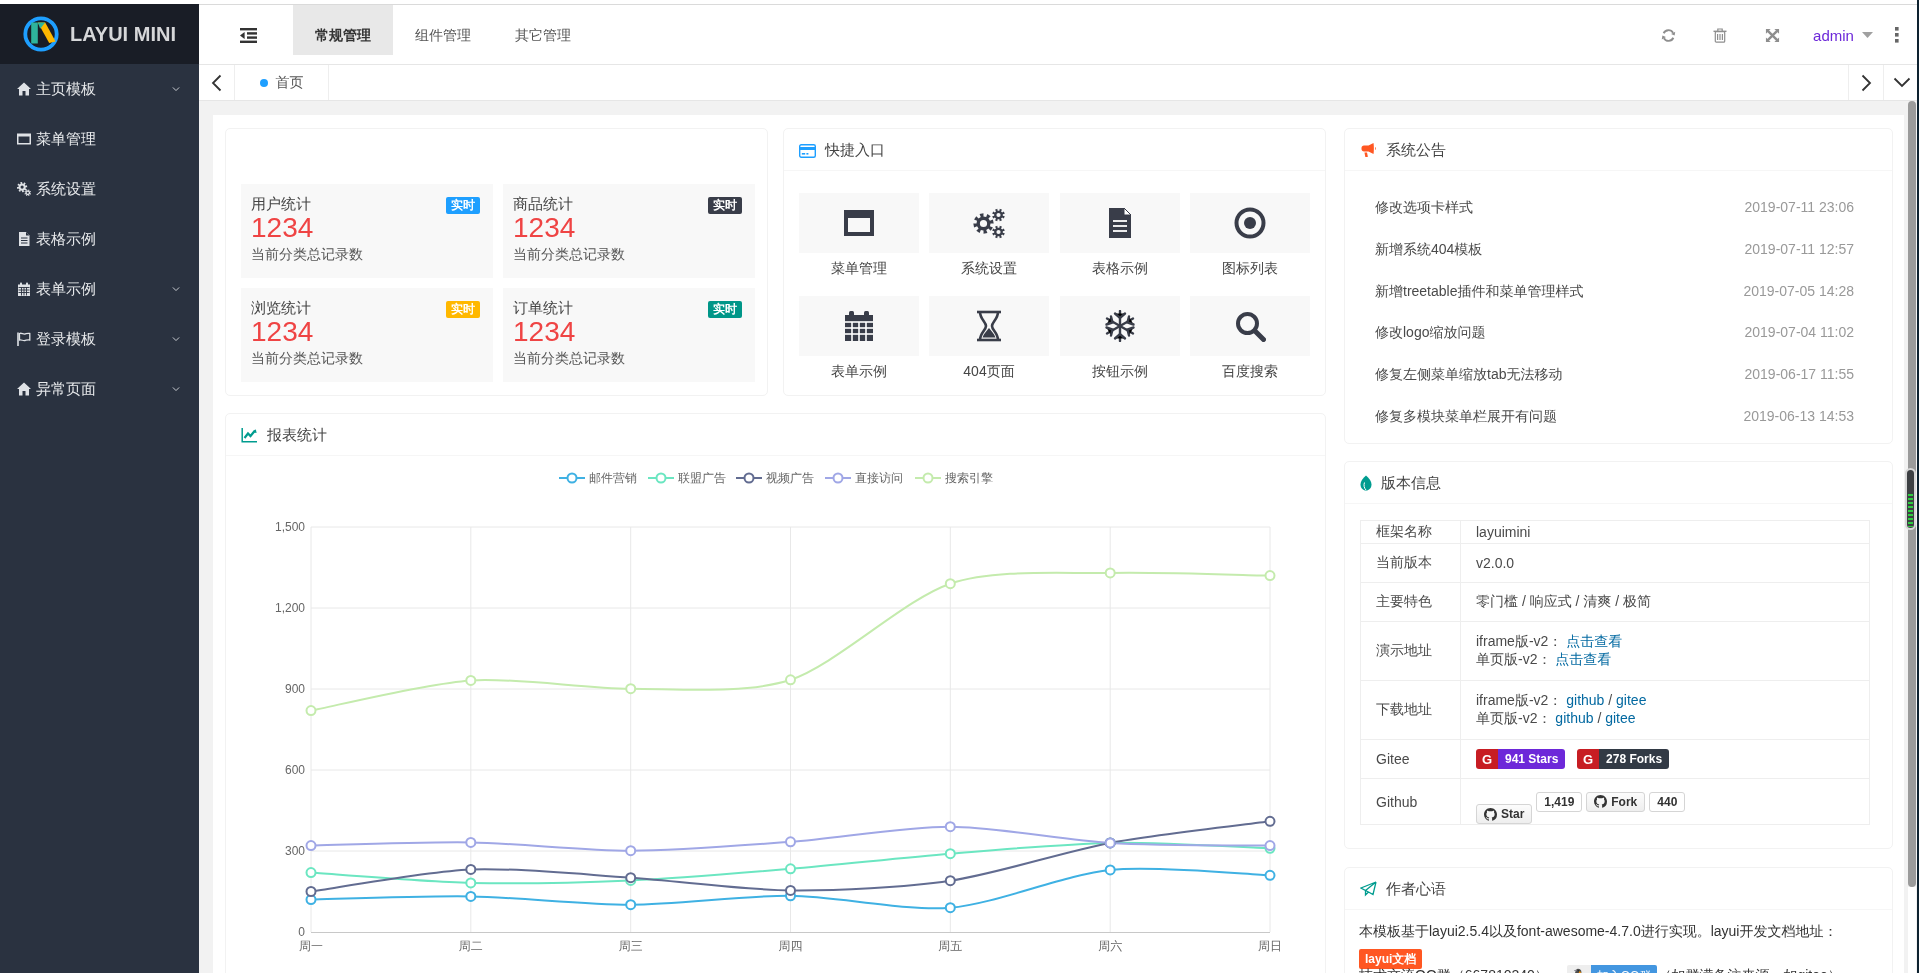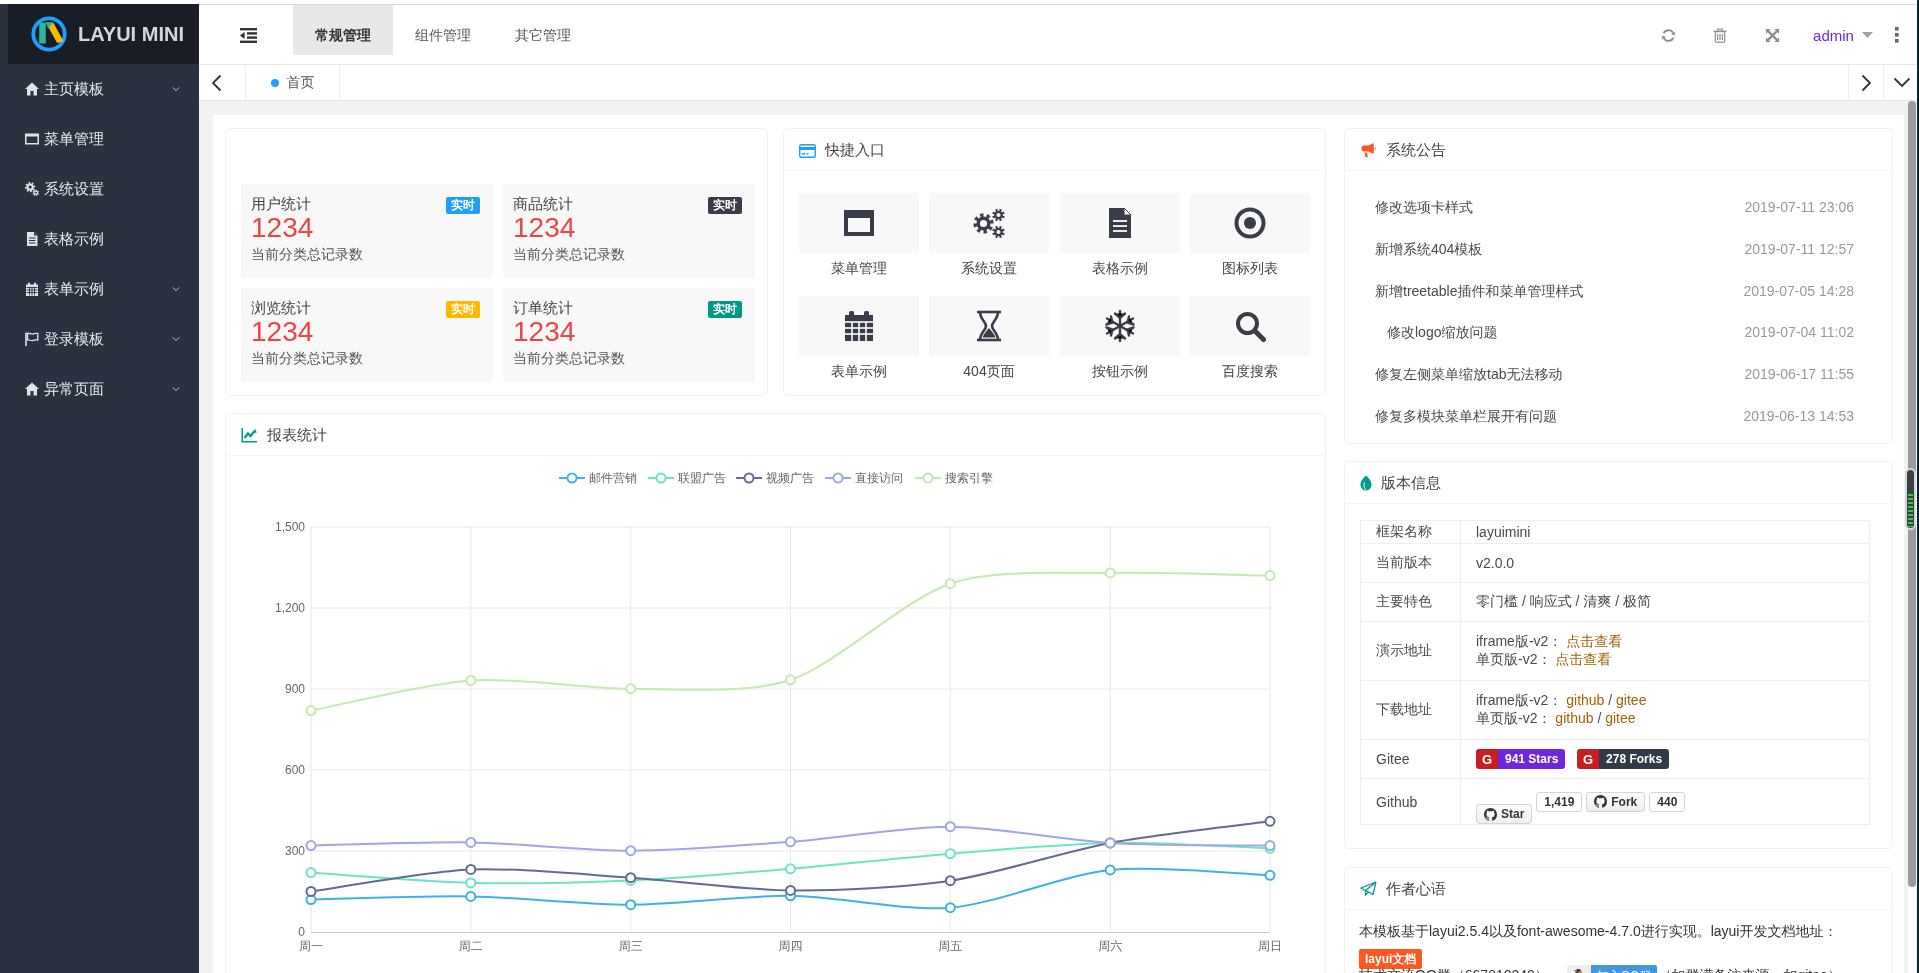--- a/index.html
+++ b/index.html
@@ -1,35 +1,35 @@
 <!DOCTYPE html>
 <html><head>
 <meta charset="utf-8">
 <style>
 * { margin:0; padding:0; box-sizing:border-box; }
 html,body { width:1919px; height:973px; overflow:hidden; background:#fff;
   font-family:"Liberation Sans", sans-serif; }
 
-#sidebar { position:absolute; left:0; top:4px; width:199px; height:969px; background:#2a3240;padding-left:8px; }
+#sidebar { position:absolute; left:0; top:4px; width:199px; height:969px; background:#2a3240; }
 #logo { height:60px; background:#191d26; display:flex; align-items:center; padding-left:22px; }
 #logo .txt { color:#d6d7d9; font-size:20px; font-weight:bold; letter-spacing:0; margin-left:10px; }
 .menu-item { position:relative; height:50px; line-height:50px; color:#e8eaec; font-size:15px; padding-left:36px; }
 .menu-item .mi { position:absolute; left:16px; top:50%; transform:translateY(-50%); width:16px; height:16px; line-height:0; }
 .menu-item .chev { position:absolute; right:18px; top:50%; transform:translateY(-50%); width:10px; height:10px; line-height:0; }
 #menu { padding-top:0; }
 
 #header { position:absolute; left:199px; top:4px; width:1720px; height:61px; background:#fff;
   border-top:1px solid #dadada; border-bottom:1px solid #e6e6e6; }
 .mtab { position:absolute; top:0; height:50px; line-height:60px; text-align:center; font-size:14px; color:#555; }
 .mtab.on { background:#e8e8e8; color:#333; font-weight:bold; }
 .hicon { position:absolute; top:0; height:60px; display:flex; align-items:center; justify-content:center; }
 
 #tabbar { position:absolute; left:199px; top:65px; width:1720px; height:36px; background:#fff; border-bottom:1px solid #e6e6e6; }
 .tbtn { position:absolute; top:0; height:35px; display:flex; align-items:center; justify-content:center; }
-#tab-home { position:absolute; left:46px; top:0; width:95px; height:35px; border-left:1px solid #eee; border-right:1px solid #eee;
+#tab-home { position:absolute; left:35px; top:0; width:95px; height:35px; border-left:1px solid #eee; border-right:1px solid #eee;
   display:flex; align-items:center; justify-content:center; font-size:14px; color:#555; }
 #tab-home .dot { width:8px; height:8px; border-radius:50%; background:#1e9fff; margin-right:8px; }
 
 #content { position:absolute; left:199px; top:101px; width:1720px; height:872px; background:#f2f2f2; }
 #page { position:absolute; left:14px; top:14px; width:1691px; height:900px; background:#fff; }
 .panel { position:absolute; background:#fff; border:1px solid #f2f2f2; border-radius:5px; }
 .phead { height:42px; line-height:41px; border-bottom:1px solid #f6f6f6; padding-left:15px; font-size:15px; color:#444; }
 .phead svg { vertical-align:-3px; margin-right:9px; }
 
 .scard { position:absolute; width:252px; height:94px; background:#f8f8f8; padding:11px 10px; }
@@ -42,21 +42,21 @@
 .tile { position:absolute; width:120px; height:60px; background:#f8f8f8; display:flex; align-items:center; justify-content:center; }
 .tlabel { position:absolute; width:120px; text-align:center; font-size:14px; color:#454545; }
 
 .nrow { position:absolute; left:30px; right:38px; height:42px; line-height:42px; font-size:14px; color:#4a4a4a; }
 .nrow .dt { float:right; color:#999; }
 
 #vtable { position:absolute; left:15px; top:58px; border-collapse:collapse; }
 #vtable td { border:1px solid #eee; font-size:14px; color:#4a4a4a; padding:0 15px; }
 #vtable td.c1 { width:100px; }
 #vtable td.c2 { width:409px; }
-a.lk { color:#a16207; text-decoration:none; }
+a.lk { color:#0369a1; text-decoration:none; }
 
 #sb-thumb { position:absolute; left:1709px; top:0; width:8px; height:786px; background:#9b9b9b; border-radius:4px; }
 #sb-cap { position:absolute; left:1706px; top:367px; width:11px; height:62px; background:#3d4043; border:2px solid #d8d8d8; border-radius:7px; overflow:hidden; }
 #sb-cap .stripes { position:absolute; left:1px; right:1px; top:24px; bottom:1px;
   background:repeating-linear-gradient(180deg,#2ecc40 0 2px,#3d4043 2px 4px); }
 #dark-edge { position:absolute; right:0; top:0; width:2px; height:973px; background:#0e2230; }
 </style>
 </head>
 <body>
 <div id="sidebar">
@@ -425,21 +425,21 @@
           <g fill="#ff5722">
             <path d="M13.5 1 C14 4 14 9 13.5 12 L8.5 9.5 H4 C2.5 9.5 1.5 8.5 1.5 7 V6 C1.5 4.5 2.5 3.5 4 3.5 H8.5 Z"></path>
             <path d="M4.5 10.5 H7 L7.8 14.2 C7.9 14.8 7.5 15 7 15 H6 C5.6 15 5.3 14.8 5.2 14.4 Z"></path>
             <path d="M15 5 C16 5.3 16 7.7 15 8 Z"></path>
           </g>
         </svg>系统公告</div>
     <div id="notices">
         <div class="nrow" style="top:57.0px;">修改选项卡样式<span class="dt">2019-07-11 23:06</span></div>
         <div class="nrow" style="top:98.8px;">新增系统404模板<span class="dt">2019-07-11 12:57</span></div>
         <div class="nrow" style="top:140.6px;">新增treetable插件和菜单管理样式<span class="dt">2019-07-05 14:28</span></div>
-        <div class="nrow" style="top:182.4px;margin-left:12px;">修改logo缩放问题<span class="dt">2019-07-04 11:02</span></div>
+        <div class="nrow" style="top:182.4px;">修改logo缩放问题<span class="dt">2019-07-04 11:02</span></div>
         <div class="nrow" style="top:224.2px;">修复左侧菜单缩放tab无法移动<span class="dt">2019-06-17 11:55</span></div>
         <div class="nrow" style="top:266.0px;">修复多模块菜单栏展开有问题<span class="dt">2019-06-13 14:53</span></div>
       </div>
   </div>
 
   <div class="panel" style="left:1145px; top:360px; width:549px; height:388px;">
     <div class="phead"><svg width="12" height="16" viewBox="0 0 12 16">
           <path d="M6 0.5 C9.5 3.5 11.5 6.5 11.5 9.5 C11.5 13 9 15.5 6 15.5 C3 15.5 0.5 13 0.5 9.5 C0.5 6.5 2.5 3.5 6 0.5 Z" fill="#009c8f"></path>
           <path d="M6 15 C4 13 3.5 10 4.5 7.5" stroke="#fff" stroke-width="1" fill="none"></path>
         </svg>版本信息</div>

